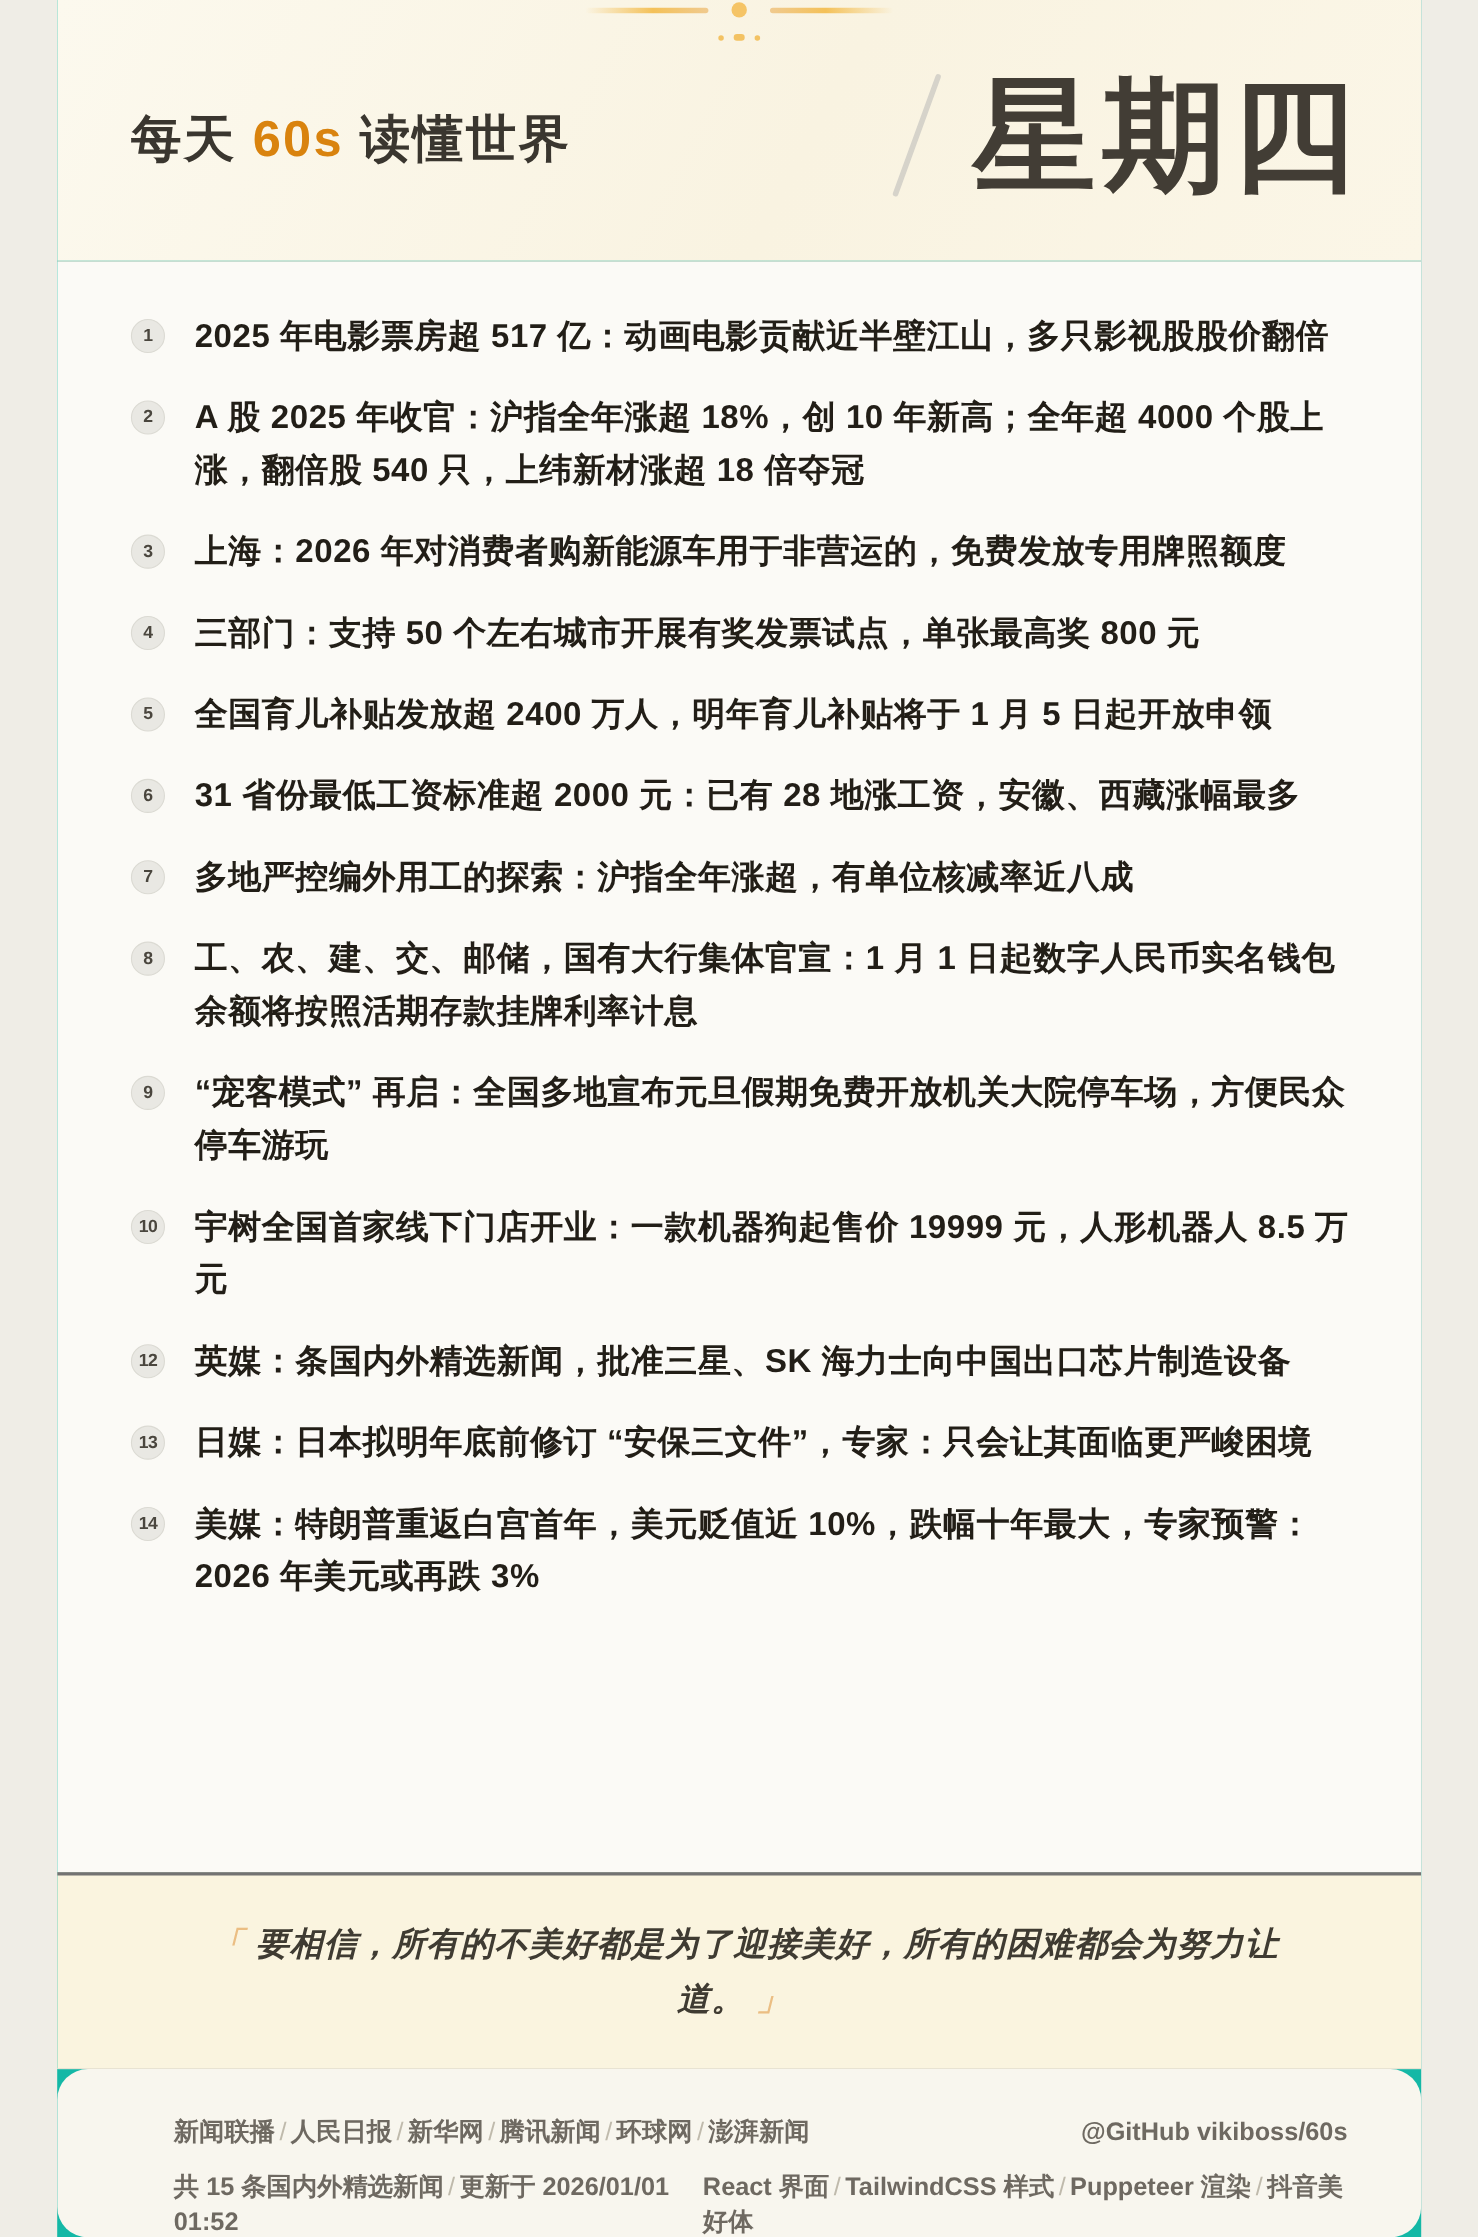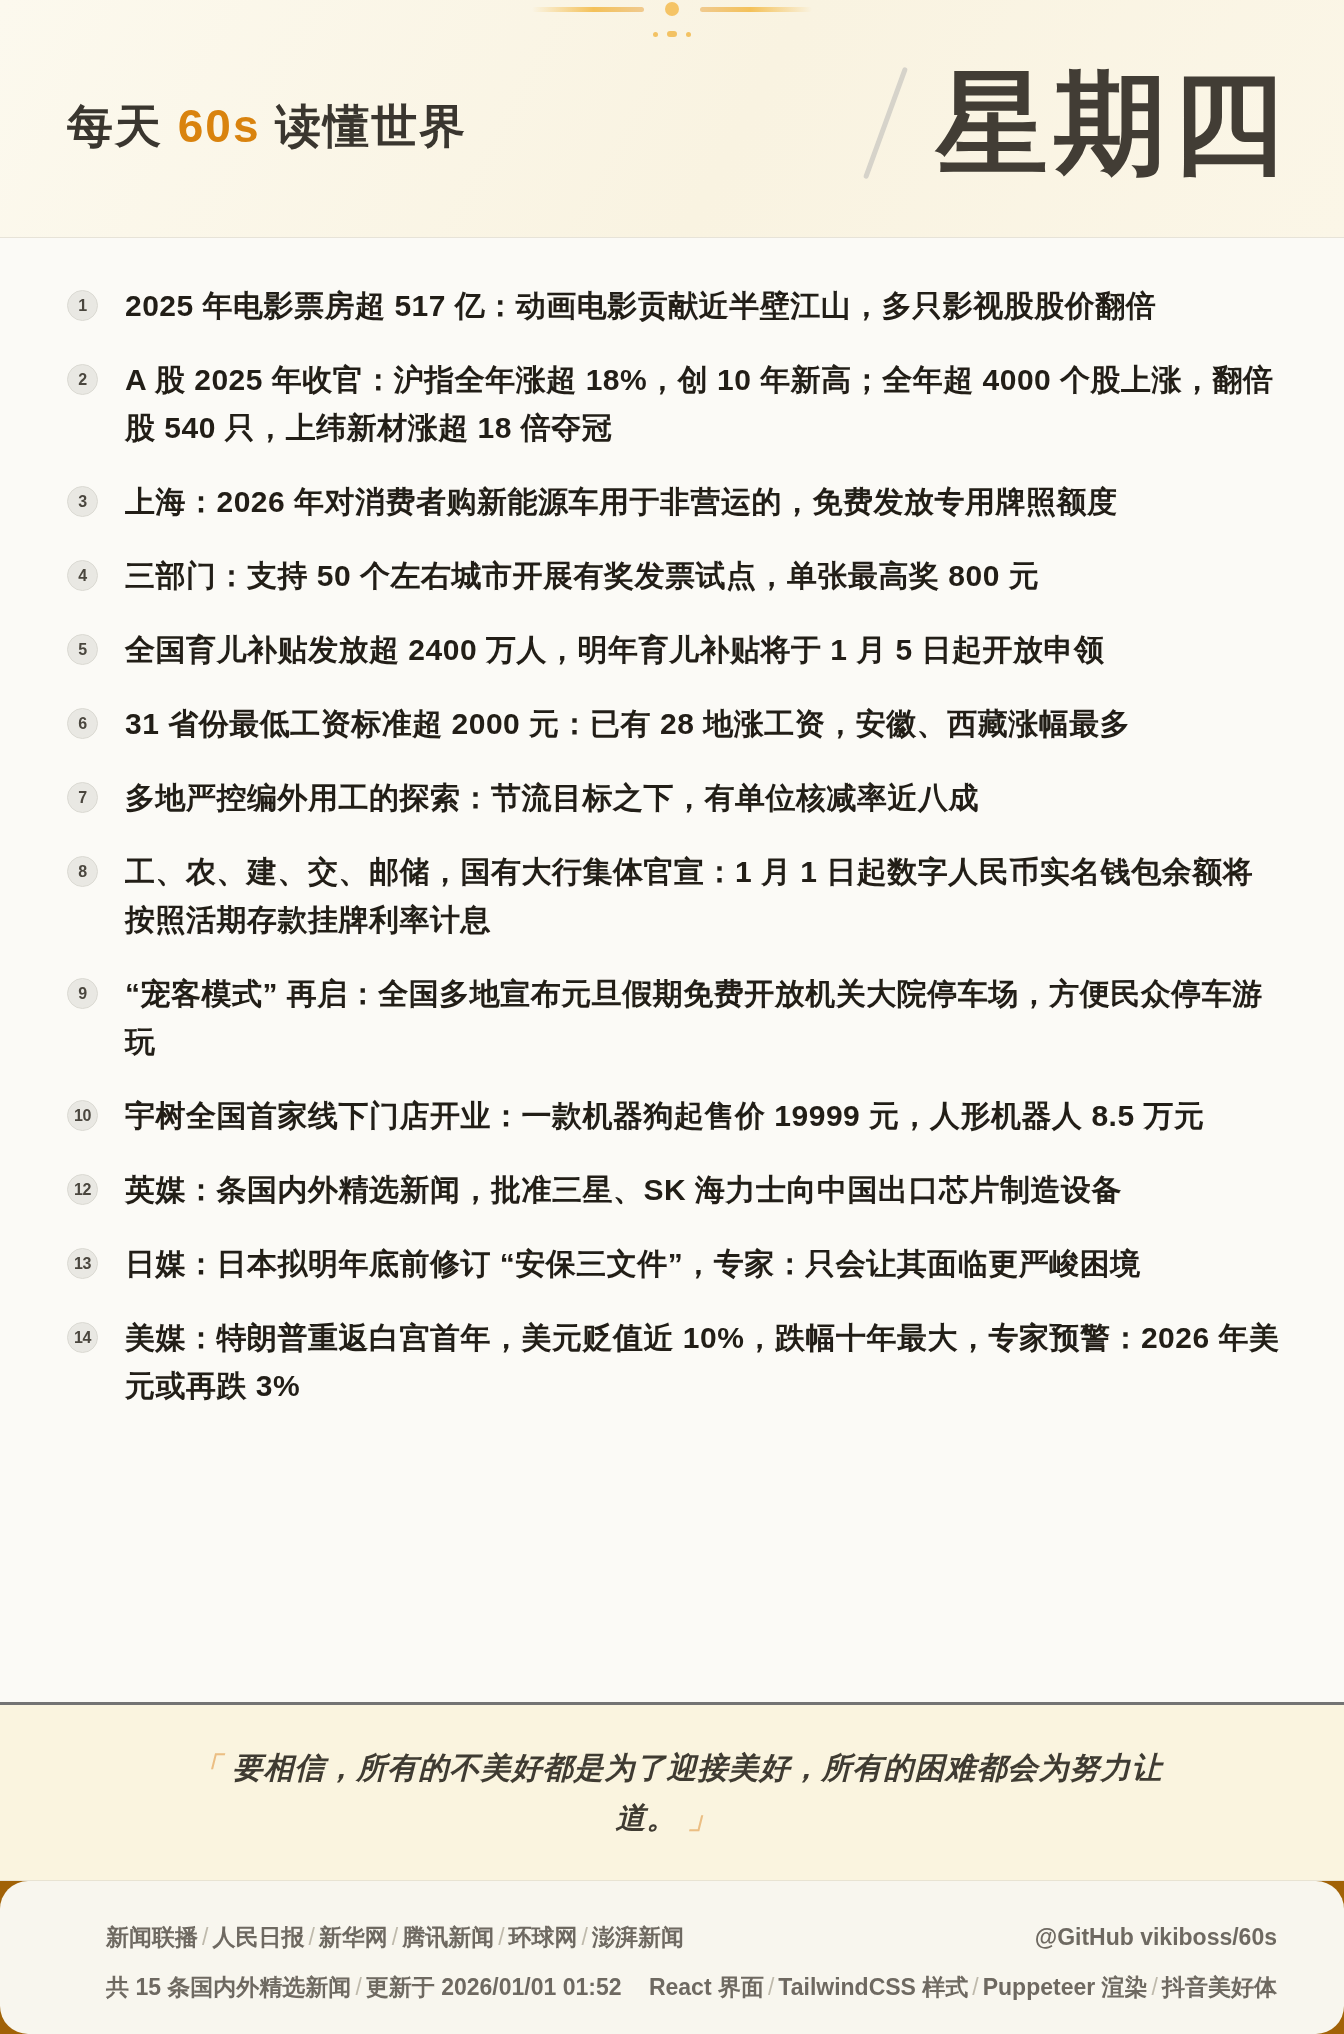--- a/index.html
+++ b/index.html
@@ -1,23 +1,23 @@
 <!DOCTYPE html>
 <html lang="zh"><head>
 <meta charset="utf-8">
 <style>
   * { margin: 0; padding: 0; box-sizing: border-box; }
   html, body { background: #EFEDE6; }
   body { font-family: "Liberation Sans", sans-serif; }
   .page {
     position: relative;
-    width: 1344px; height: 2034px;
+    width: 1240px; height: 2034px;
     margin: 0 auto;
     overflow: hidden;
-    background: #a16207;
+    background: #14b8a6;
   }
 
   
   .header {
     position: relative;
     height: 238px;
     background: linear-gradient(118deg, #FCF9EE 0%, #F9F3E1 55%, #FBF6E7 100%);
     border-bottom: 1px solid #E7E3D8;
   }
   .ornament {
@@ -170,21 +170,21 @@
     <span class="news-text">全国育儿补贴发放超 2400 万人，明年育儿补贴将于 1 月 5 日起开放申领</span>
   </div>
 
   <div class="news-item">
     <span class="badge">6</span>
     <span class="news-text">31 省份最低工资标准超 2000 元：已有 28 地涨工资，安徽、西藏涨幅最多</span>
   </div>
 
   <div class="news-item">
     <span class="badge">7</span>
-    <span class="news-text">多地严控编外用工的探索：节流目标之下，有单位核减率近八成</span>
+    <span class="news-text">多地严控编外用工的探索：沪指全年涨超，有单位核减率近八成</span>
   </div>
 
   <div class="news-item">
     <span class="badge">8</span>
     <span class="news-text">工、农、建、交、邮储，国有大行集体官宣：1 月 1 日起数字人民币实名钱包余额将按照活期存款挂牌利率计息</span>
   </div>
 
   <div class="news-item">
     <span class="badge">9</span>
     <span class="news-text">“宠客模式” 再启：全国多地宣布元旦假期免费开放机关大院停车场，方便民众停车游玩</span>

